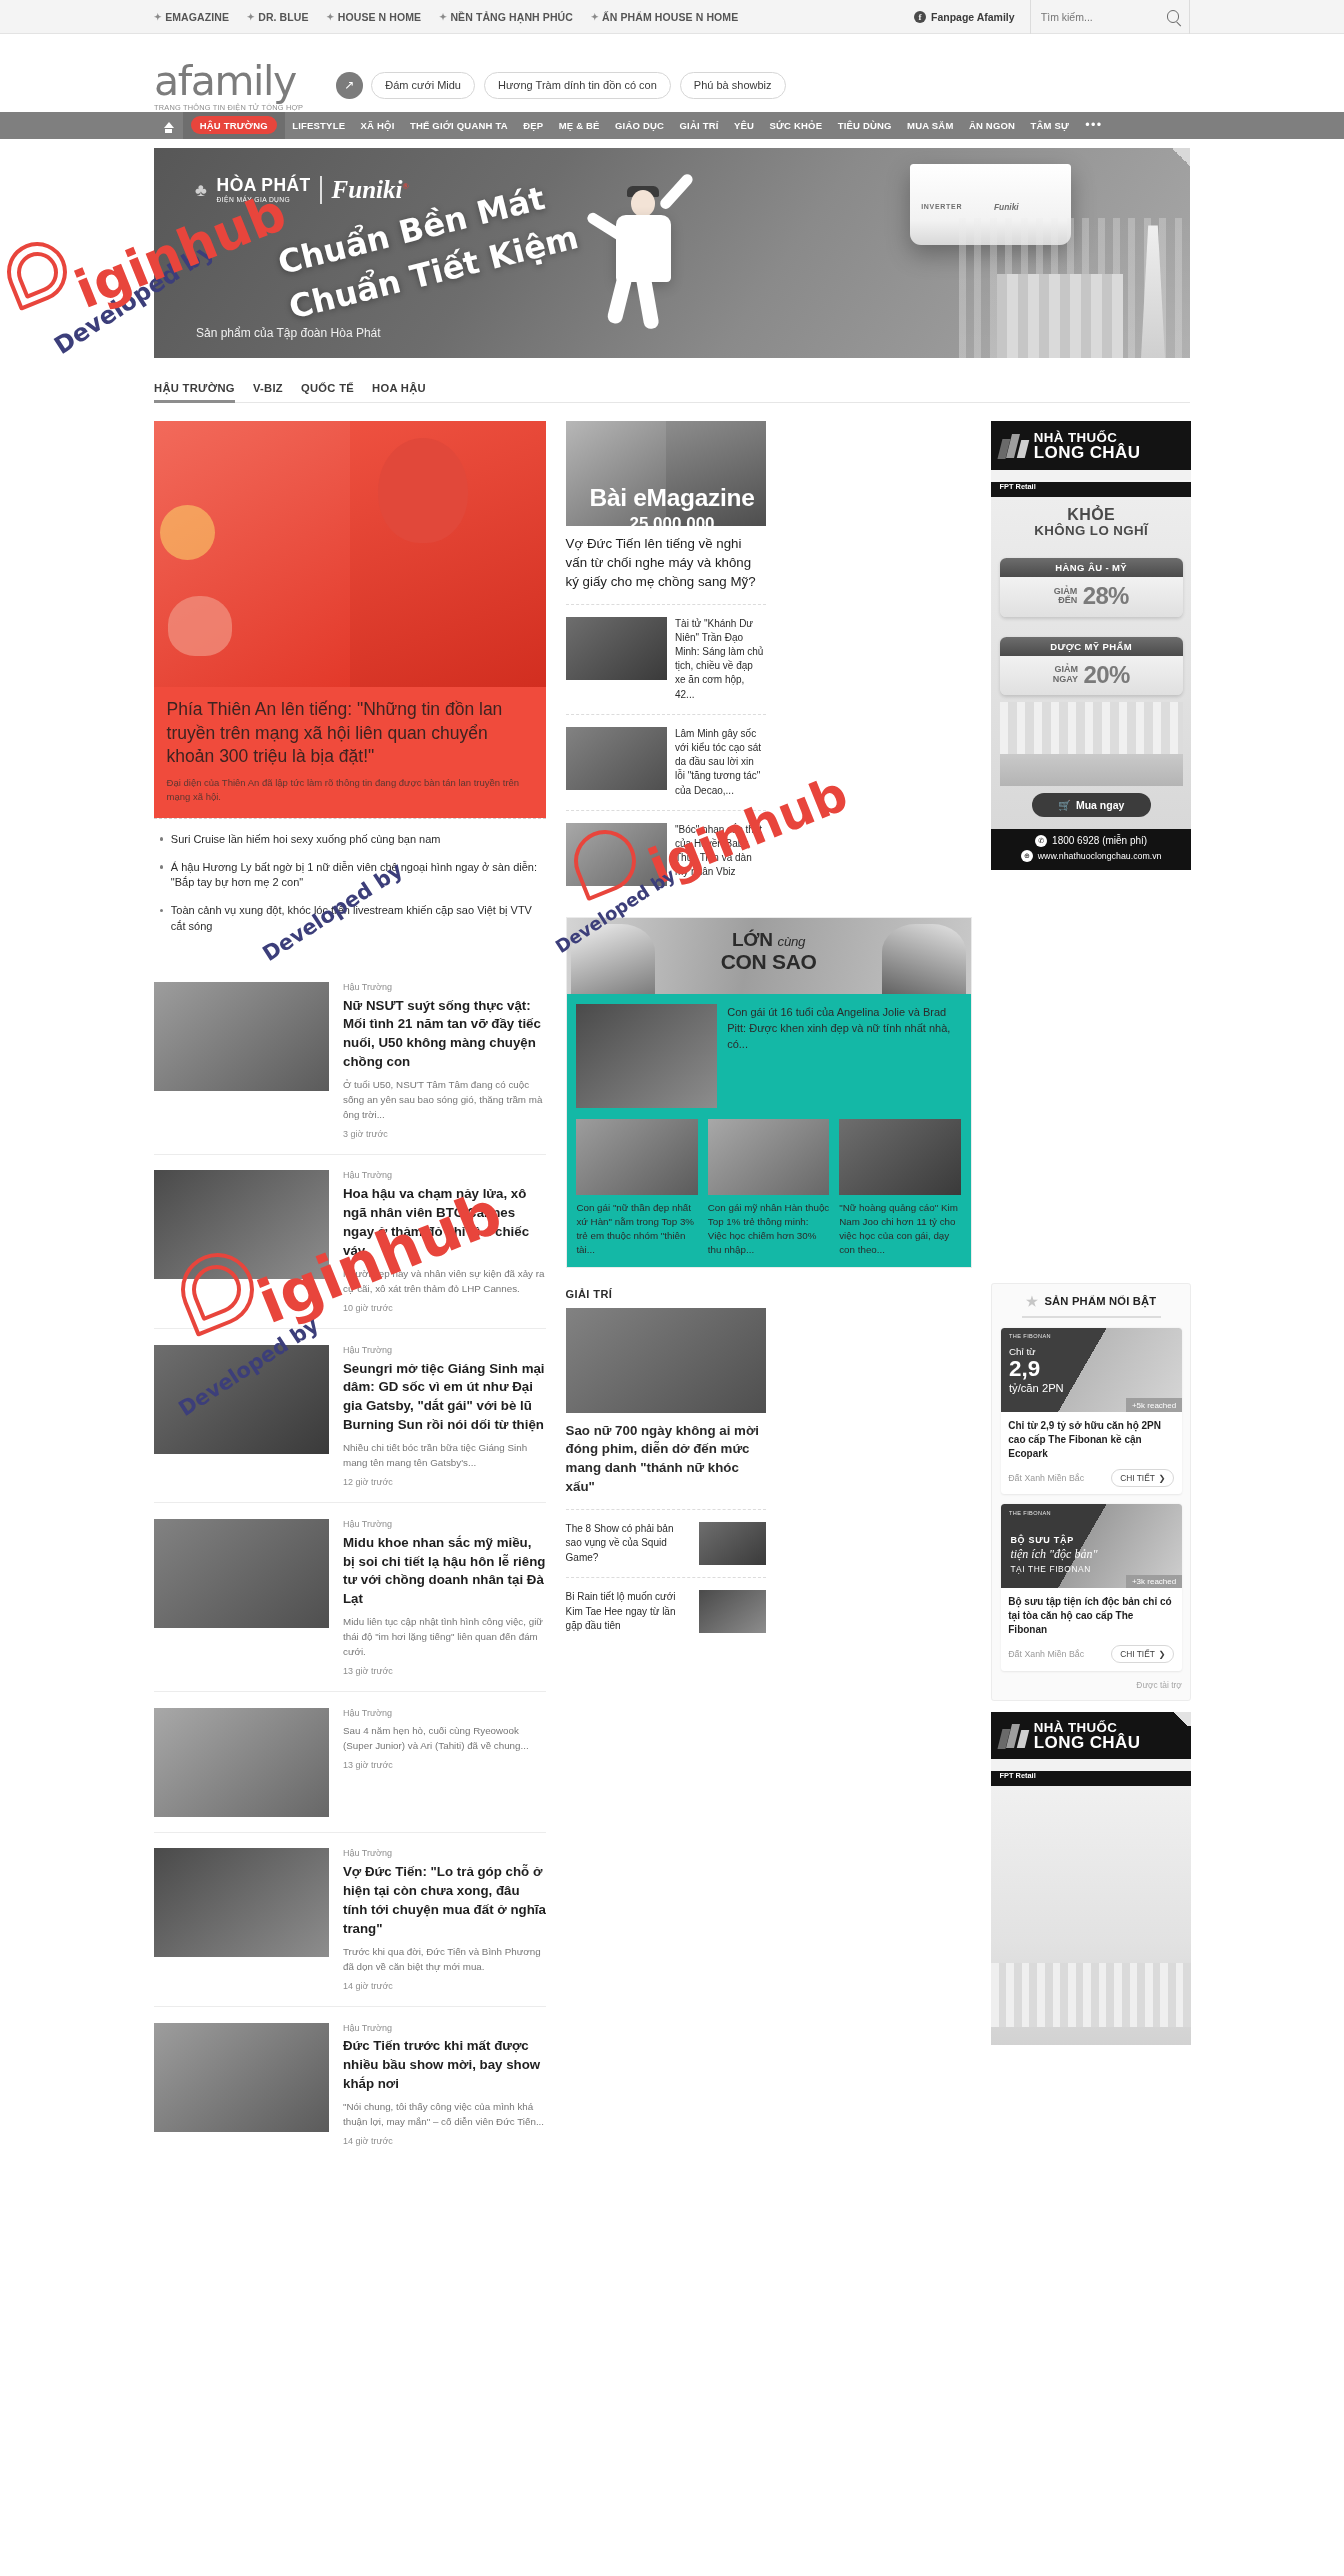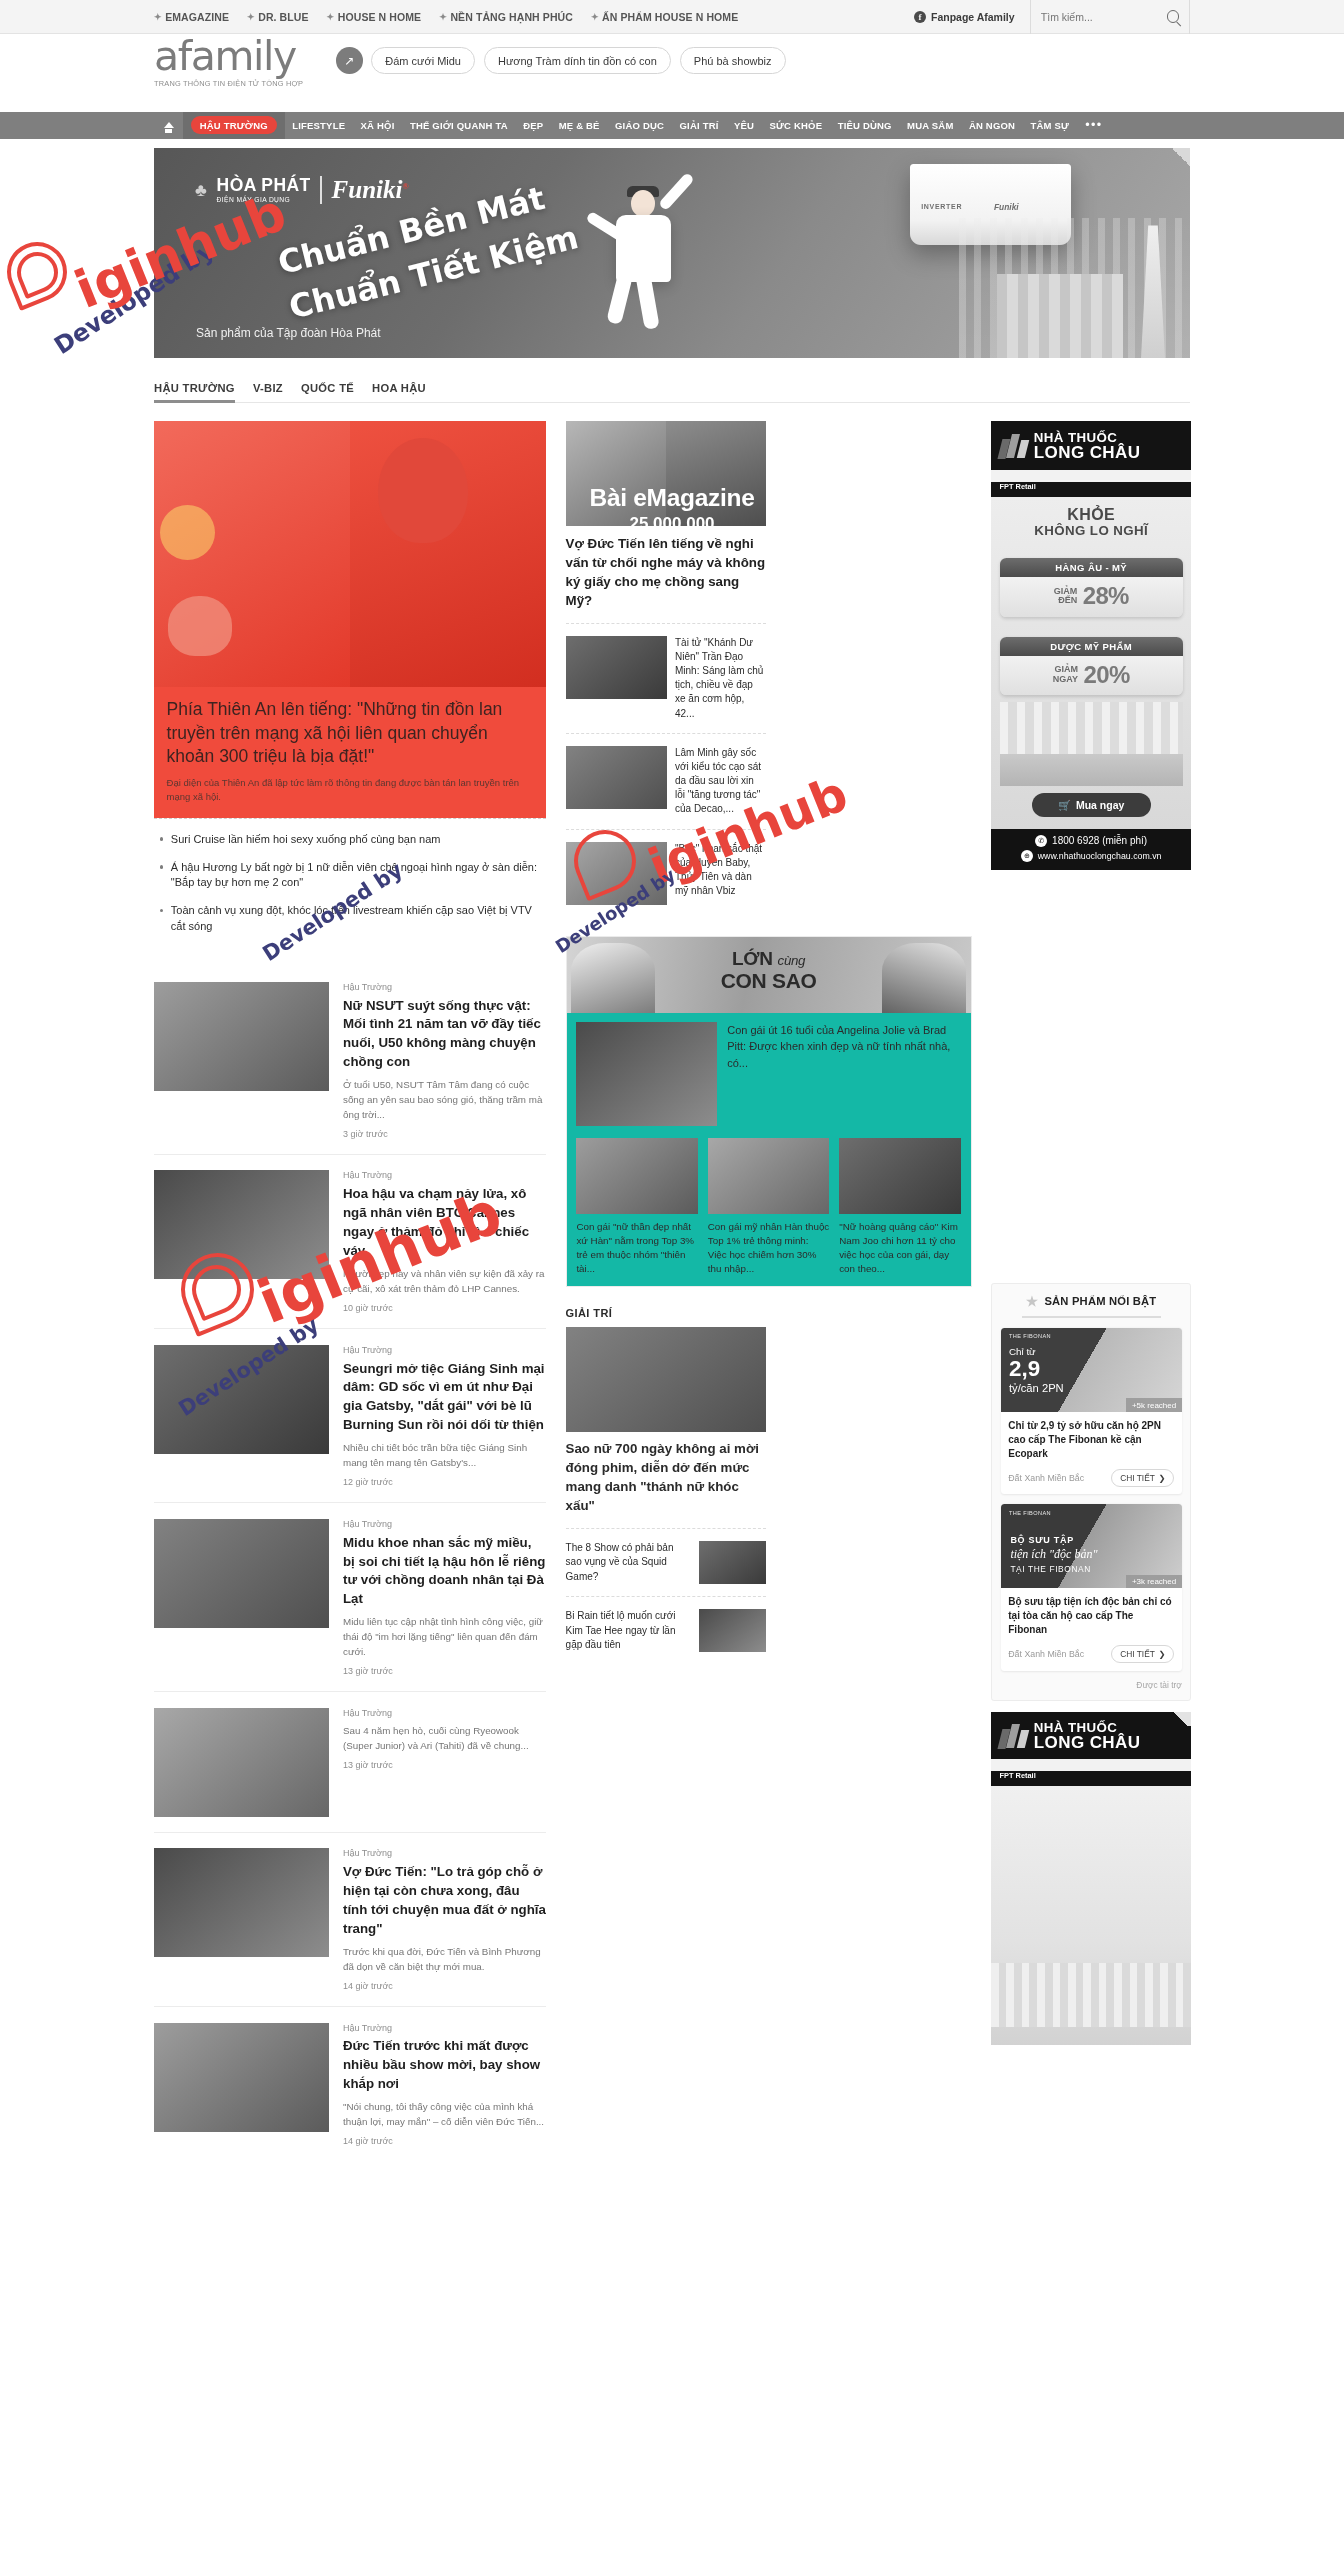--- a/index.html
+++ b/index.html
@@ -54,21 +54,21 @@
     width: 12.6px; height: 12.6px; border: 1.4px solid #6b6b6b; border-radius: 50%;
     position: relative; margin-left: auto;
   }
   .mag::after {
     content: ""; position: absolute; width: 1.4px; height: 5.6px;
     background: #6b6b6b; right: -1.4px; bottom: -4.9px;
     transform: rotate(-45deg);
   }
 
   
-  .logorow { height: 78px; display: flex; align-items: flex-start; background: #fff; }
+  .logorow { height: 78px; display: flex; align-items: flex-end; background: #fff; }
   .logo-block { width: 175px; padding-top: 4.2px; }
   .logo-text {
     font-size: 41px; line-height: .9; color: #7c7c7c;
     font-family: "DejaVu Sans", sans-serif; font-weight: 400;
     letter-spacing: -1.4px;
   }
   .logo-sub {
     font-size: 7.4px; color: #8d8d8d; letter-spacing: 0.2px;
     text-transform: uppercase; margin-top: 3.5px; white-space: nowrap;
   }
@@ -252,21 +252,21 @@
   }
 
   
   .lead-img {
     display: flex; height: 105px; overflow: hidden;
   }
   .lead-img .p { flex: 1; }
   .lead-img .p1 { background: linear-gradient(145deg,#b7b7b7,#6d6d6d); }
   .lead-img .p2 { background: linear-gradient(160deg,#8d8d8d,#4e4e4e); }
   .lead-title {
-    font-size: 13.3px; font-weight: 700; color: #222; line-height: 1.42; margin-top: 9px;
+    font-size: 13.3px; font-weight: 400; color: #222; line-height: 1.42; margin-top: 9px;
   }
   .sep-dash { border-top: 0.7px dashed #dcdcdc; margin: 12px 0; }
 
   .mini { display: flex; gap: 8.4px; }
   .mini .thumb { width: 101px; height: 63px; flex: none; }
   .mini .mtitle { font-size: 10px; line-height: 1.42; color: #2b2b2b; }
   .g1 { background: linear-gradient(140deg,#9d9d9d,#5b5b5b); }
   .g2 { background: linear-gradient(140deg,#4a4a4a,#8d8d8d); }
   .g3 { background: linear-gradient(140deg,#6e6e6e,#3a3a3a); }
   .g4 { background: linear-gradient(140deg,#828282,#4f4f4f); }

